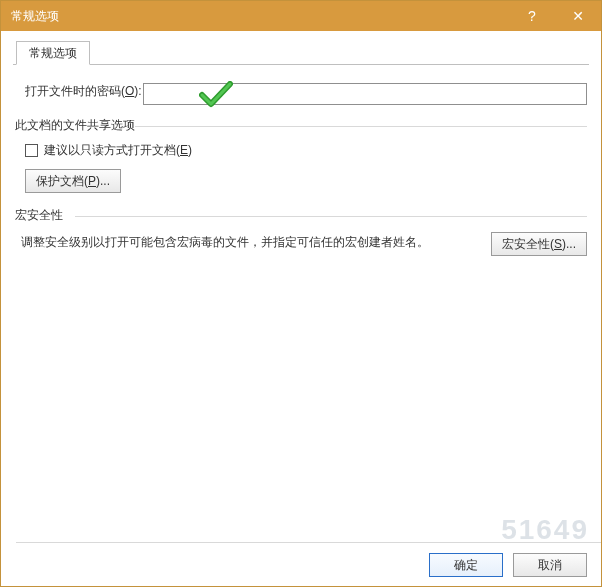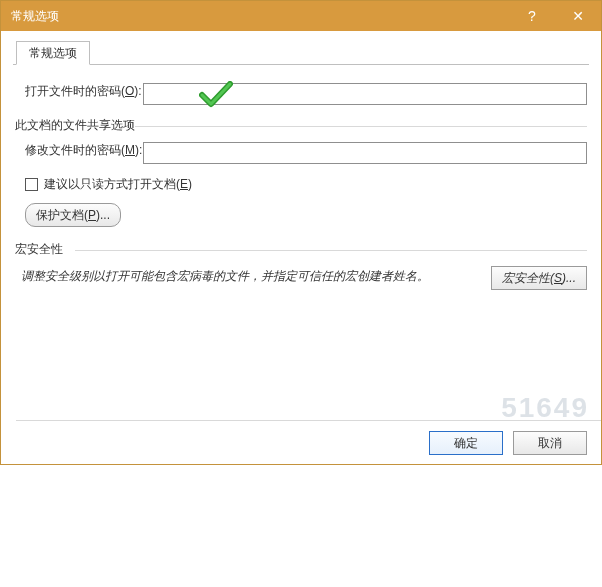--- a/index.html
+++ b/index.html
@@ -4,21 +4,21 @@
 <style>
   * { box-sizing: border-box; }
   body {
     margin: 0;
     font-family: "Microsoft YaHei", "SimSun", Arial, sans-serif;
     font-size: 12px;
     background: #fff;
   }
   .window {
     width: 602px;
-    height: 465px;
+    height: 587px;
     border: 1px solid #c4923b;
     background: #fff;
     position: relative;
     display: flex;
     flex-direction: column;
   }
   .titlebar {
     height: 30px;
     background: #d89a3e;
     color: #fff;
@@ -127,27 +127,26 @@
     height: 24px;
     line-height: 22px;
     text-align: center;
     border: 1px solid #9a9a9a;
     background: linear-gradient(#fcfcfc,#e8e8e8);
     font-size: 12px;
     color: #333;
     padding: 0 10px;
     cursor: default;
   }
-  .protect-btn { margin: 0 0 14px 10px; border-radius: 10px; }
+  .protect-btn { margin: 0 0 14px 10px; }
   .macro-row {
     display: flex;
     align-items: flex-start;
     gap: 16px;
     margin: 0 0 0 6px;
-    font-style: italic;
   }
   .macro-desc { flex: 1; padding-top: 2px; }
   .footer {
     height: 44px;
     border-top: 1px solid #d9d9d9;
     display: flex;
     align-items: center;
     justify-content: flex-end;
     padding: 0 14px;
     gap: 10px;
@@ -203,28 +202,20 @@
         <div class="row-input-wrap">
           <input type="password" class="text-input" value="" style="">
           <svg class="check-arrow" width="34" height="30" viewBox="0 0 34 30">
             <path d="M3 14 L12 23 L31 3" fill="none" stroke="#2e9c2e" stroke-width="6" stroke-linecap="round" stroke-linejoin="round"></path>
             <path d="M3 14 L12 23 L31 3" fill="none" stroke="#53c653" stroke-width="3" stroke-linecap="round" stroke-linejoin="round"></path>
           </svg>
         </div>
       </div>
 
       <div class="group-legend">此文档的文件共享选项</div>
-      <div class="row">
-        <div class="row-label">
-          <span>修改文件时的密码(</span><span class="underline">M</span><span>):</span>
-        </div>
-        <div class="row-input-wrap">
-          <input type="password" class="text-input" value="" style="">
-        </div>
-      </div>
 
       <div class="checkbox-row">
         <span class="checkbox-box"></span>
         <span>
           <span>建议以只读方式打开文档(</span><span class="underline">E</span><span>)</span>
         </span>
       </div>
 
       <div class="btn protect-btn">
         <span>保护文档(</span><span class="underline">P</span><span>)...</span>

